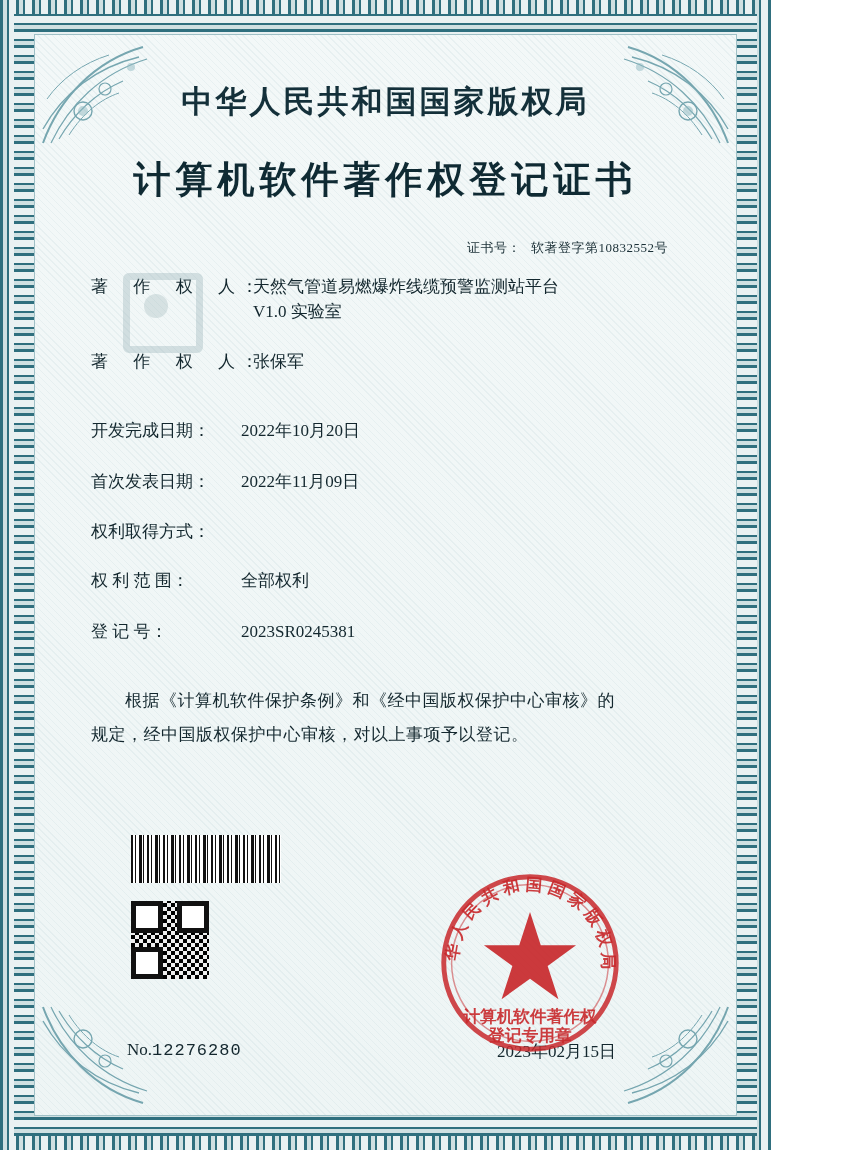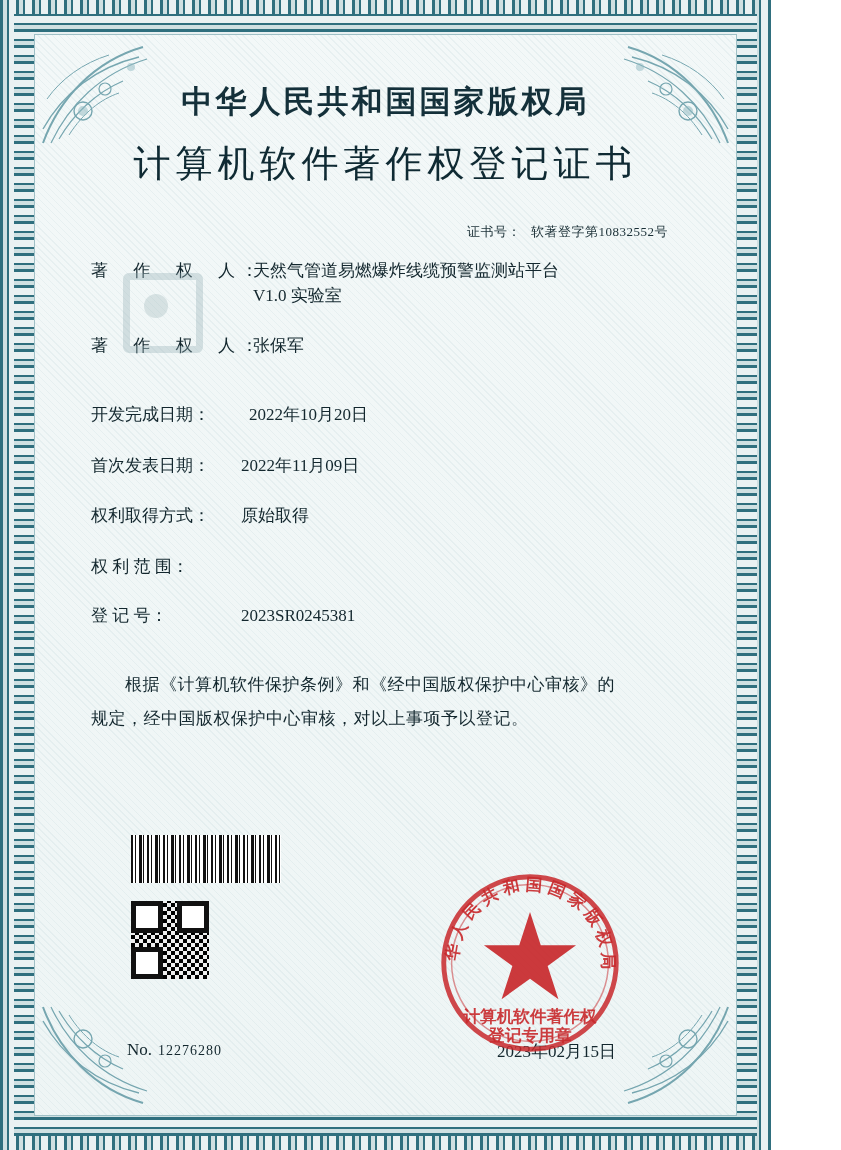--- a/index.html
+++ b/index.html
@@ -69,24 +69,24 @@
     text-align: center;
     font-size: 31px;
     font-weight: bold;
     letter-spacing: 3px;
     color: #14303a;
     font-family: "Liberation Serif", "DejaVu Serif", serif;
   }
   .cert-title {
     text-align: center;
     font-size: 37px;
-    font-weight: normal;
+    font-weight: bold;
     letter-spacing: 5px;
     color: #0f2a33;
-    margin-top: 16px;
+    margin-top: 32px;
     font-family: "Liberation Serif", "DejaVu Serif", serif;
   }
   .cert-no {
     text-align: right;
     font-size: 13px;
     color: #1a2f36;
     margin-top: 34px;
     padding-right: 12px;
     letter-spacing: 0.5px;
   }
@@ -112,21 +112,21 @@
     padding-right: 6px;
     box-sizing: border-box;
   }
   .row .colon { width: 12px; flex: 0 0 12px; }
   .row .v {
     flex: 1;
     font-size: 17px;
     line-height: 1.45;
   }
   .row.gap-lg { margin-top: 26px; }
-  .row.gap-xl { margin-top: 44px; gap: 8px; }
+  .row.gap-xl { margin-top: 44px; }
   .row.tight { margin-bottom: 2px; }
   .v2 {
     margin-left: 162px;
     font-size: 17px;
     line-height: 1.45;
     margin-top: -2px;
     margin-bottom: 12px;
   }
   .k-wide {
     width: 150px;
@@ -188,23 +188,22 @@
   }
   .serial {
     position: absolute;
     left: 92px;
     top: 1005px;
     font-size: 17px;
     color: #13272e;
     font-family: "Liberation Serif", "DejaVu Serif", serif;
   }
   .serial .num {
-    font-family: Liberation Serif, serif;
-    font-size: 14px;
-    margin-left: 6px;
+    font-family: Liberation Mono, monospace;
+    font-size: 17px;
     letter-spacing: 1px;
   }
   .issue-date {
     position: absolute;
     right: 120px;
     top: 1005px;
     font-size: 17px;
     color: #13272e;
   }
   
@@ -337,25 +336,25 @@
           <span class="v">2022年10月20日</span>
         </div>
 
         <div class="row gap-lg">
           <span class="k-wide">首次发表日期：</span>
           <span class="v">2022年11月09日</span>
         </div>
 
         <div class="row gap-lg">
           <span class="k-wide">权利取得方式：</span>
-          <span class="v">原始取得</span>
         </div>
 
         <div class="row gap-lg">
           <span class="k-wide">权 利 范 围：</span>
+          <span class="v">全部权利</span>
         </div>
 
         <div class="row gap-lg">
           <span class="k-wide">登 记 号：</span>
           <span class="v">2023SR0245381</span>
         </div>
 
       </div>
 
       <div class="statement">

